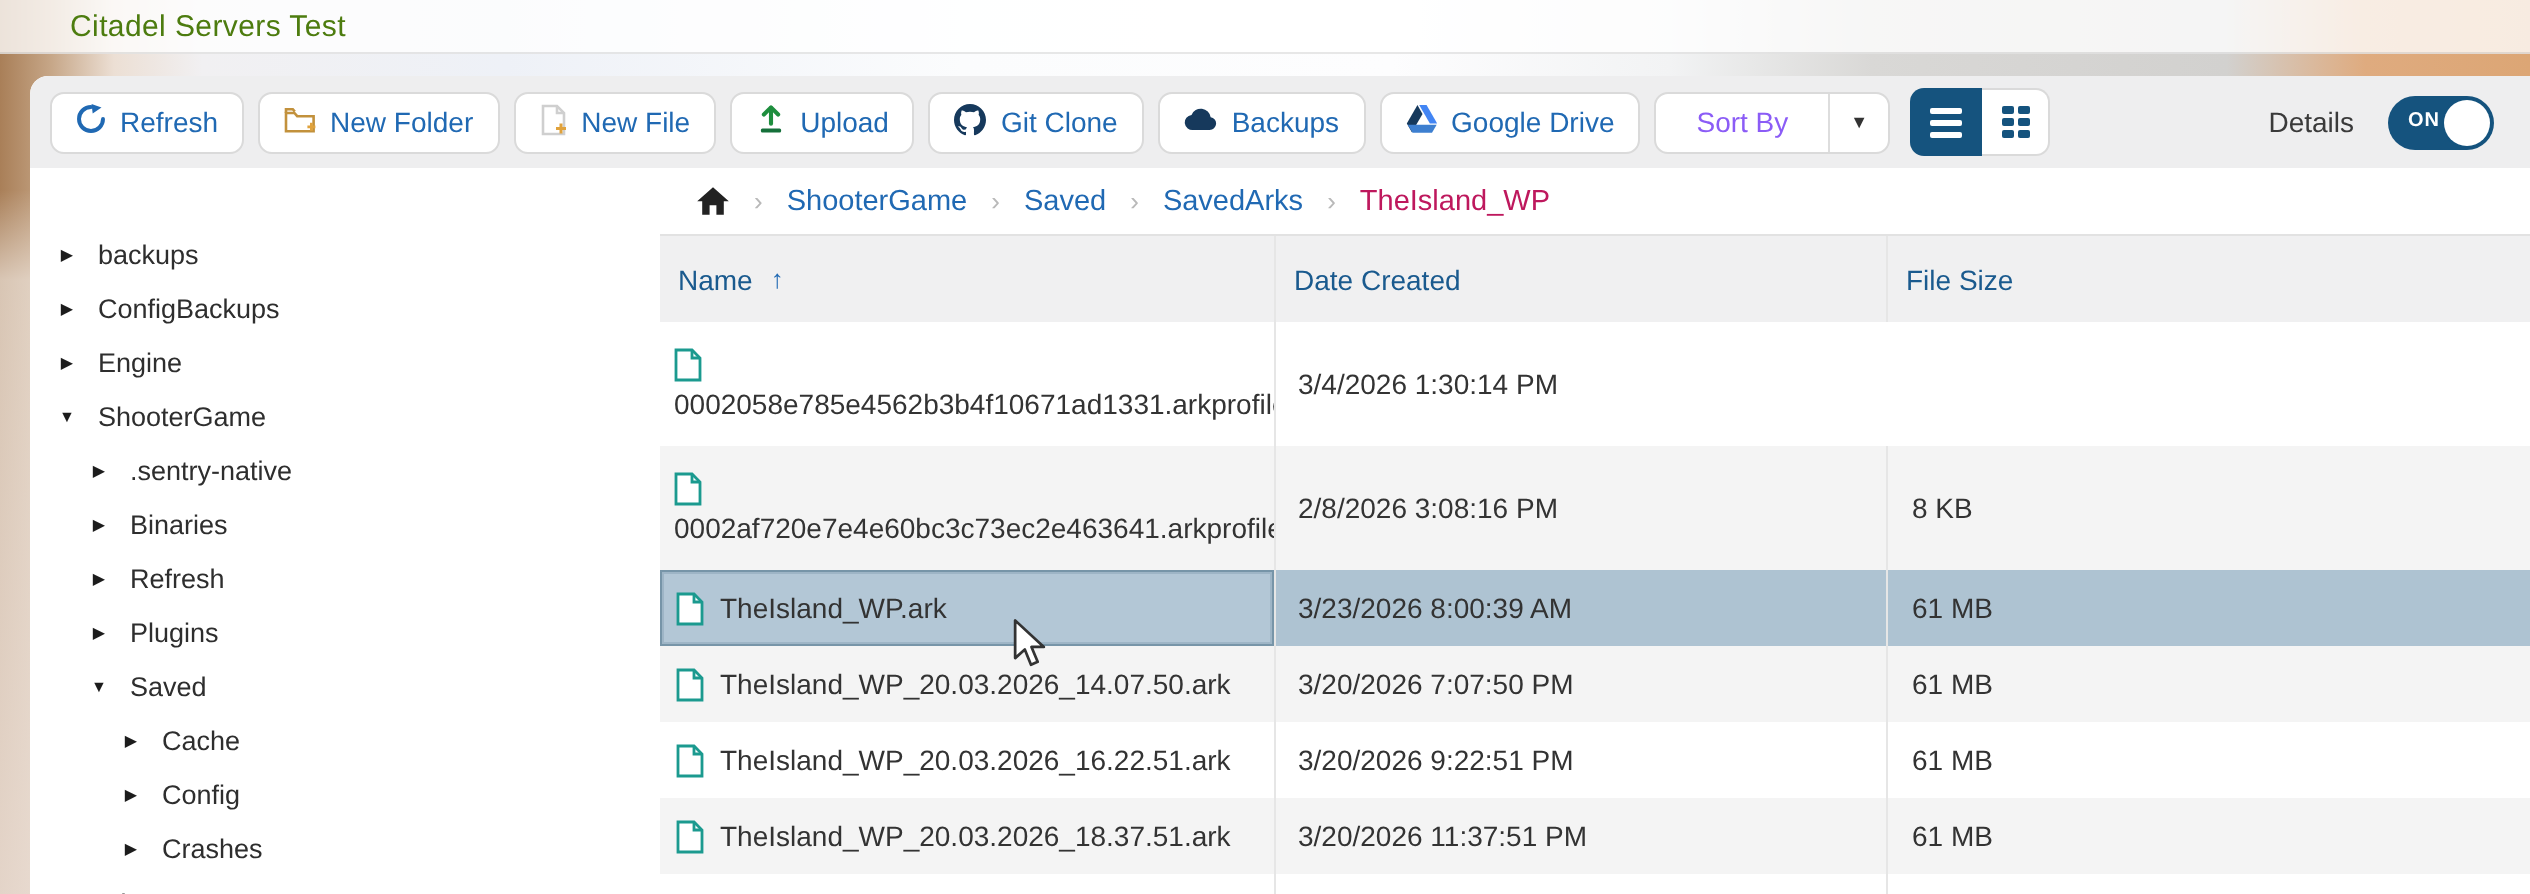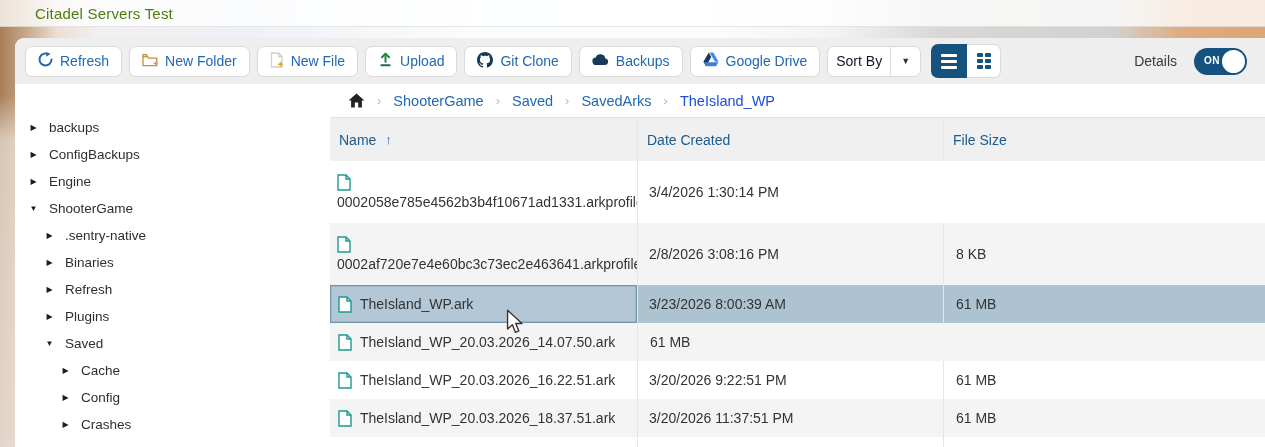--- a/index.html
+++ b/index.html
@@ -22,21 +22,21 @@
     background:#fff; border-top-left-radius:9px; overflow:hidden; }
 
   
   .toolbar { height:46px; background:#eeeeef; display:flex; align-items:center;
     padding:0 10px; gap:7px; border-top-left-radius:9px; }
   .tbtn { height:31px; padding:0 12px; background:#fff; border:1px solid #dadada;
     border-radius:7px; color:#2069b3; font-size:14px; display:inline-flex;
     align-items:center; gap:7px; white-space:nowrap; cursor:default; }
   .tbtn svg { flex:0 0 auto; }
   .sortgroup { display:flex; height:31px; background:#fff; border:1px solid #dadada; border-radius:7px; overflow:hidden; }
-  .sort-main { padding:0 8px; display:flex; align-items:center; font-size:14px; color:#0f172a; }
+  .sort-main { padding:0 20px; display:flex; align-items:center; font-size:14px; color:#8b5cf6; }
   .sort-caret { width:30px; display:flex; align-items:center; justify-content:center;
     border-left:1px solid #ddd; color:#333; font-size:9px; }
   .viewtoggle { display:flex; height:34px; margin-left:3px; }
   .vt-list { width:36px; background:#15537e; border-radius:7px 0 0 7px;
     display:flex; align-items:center; justify-content:center; }
   .vt-grid { width:34px; background:#fff; border:1px solid #dadada; border-left:none;
     border-radius:0 7px 7px 0; display:flex; align-items:center; justify-content:center; }
   .list-ic { display:flex; flex-direction:column; gap:3px; }
   .list-ic i { display:block; width:16px; height:3px; background:#fff; border-radius:1px; }
   .grid-ic { display:grid; grid-template-columns:6px 6px; grid-auto-rows:4px; gap:2px; }
@@ -53,21 +53,21 @@
   
   .content { display:flex; height:calc(100% - 46px); }
   .sidebar { width:315px; background:#fff; padding-top:30px; overflow:hidden; }
   .tree-item { height:27px; display:flex; align-items:center; font-size:13.5px; color:#2e2e2e; cursor:default; }
   .tree-item .tri { width:11px; font-size:8px; color:#1c1c1c; margin-right:10px; text-align:center; flex:0 0 auto; }
 
   .mainarea { flex:1; display:flex; flex-direction:column; background:#fff; }
   .breadcrumb { height:50px; display:flex; align-items:center; padding-left:18px; gap:12px; font-size:14.5px; }
   .crumb-link { color:#2069b3; cursor:pointer; }
   .crumb-sep { color:#b9b9b9; font-size:13px; }
-  .crumb-current { color:#1d4ed8; }
+  .crumb-current { color:#be185d; }
 
   .table { border-top:1px solid #e2e2e2; font-size:14px; }
   .thead { display:grid; grid-template-columns:307px 306px 1fr; height:43px;
     background:#f0f0f1; color:#1a5a8e; align-items:stretch; }
   .th { display:flex; align-items:center; padding-left:9px; }
   .th .arrow { color:#2069b3; font-size:13px; margin-left:9px; }
   .c2, .c3 { border-left:1px solid #e6e6e6; }
   .trow { display:grid; grid-template-columns:307px 306px 1fr; height:38px; color:#333; background:#fff; }
   .trow.alt { background:#f4f4f4; }
   .trow.wrap { height:62px; }
@@ -310,20 +310,21 @@
             <div class="trow alt">
               <div class="cell namecell">
                 <span style="display: flex;">
                   <svg width="14" height="17" viewBox="0 0 14 17">
                     <path d="M1 1 h8 l4 4 V16 H1 Z" fill="#fff" stroke="#1b9a8f" stroke-width="1.4"></path>
                     <path d="M9 1 v4 h4" fill="none" stroke="#1b9a8f" stroke-width="1.4"></path>
                   </svg>
                 </span>
                 <span>TheIsland_WP_20.03.2026_14.07.50.ark</span>
               </div>
+              <div class="cell datecell c2">3/20/2026 7:07:50 PM</div>
               <div class="cell sizecell c3">61 MB</div>
             </div>
             <div class="trow">
               <div class="cell namecell">
                 <span style="display: flex;">
                   <svg width="14" height="17" viewBox="0 0 14 17">
                     <path d="M1 1 h8 l4 4 V16 H1 Z" fill="#fff" stroke="#1b9a8f" stroke-width="1.4"></path>
                     <path d="M9 1 v4 h4" fill="none" stroke="#1b9a8f" stroke-width="1.4"></path>
                   </svg>
                 </span>

